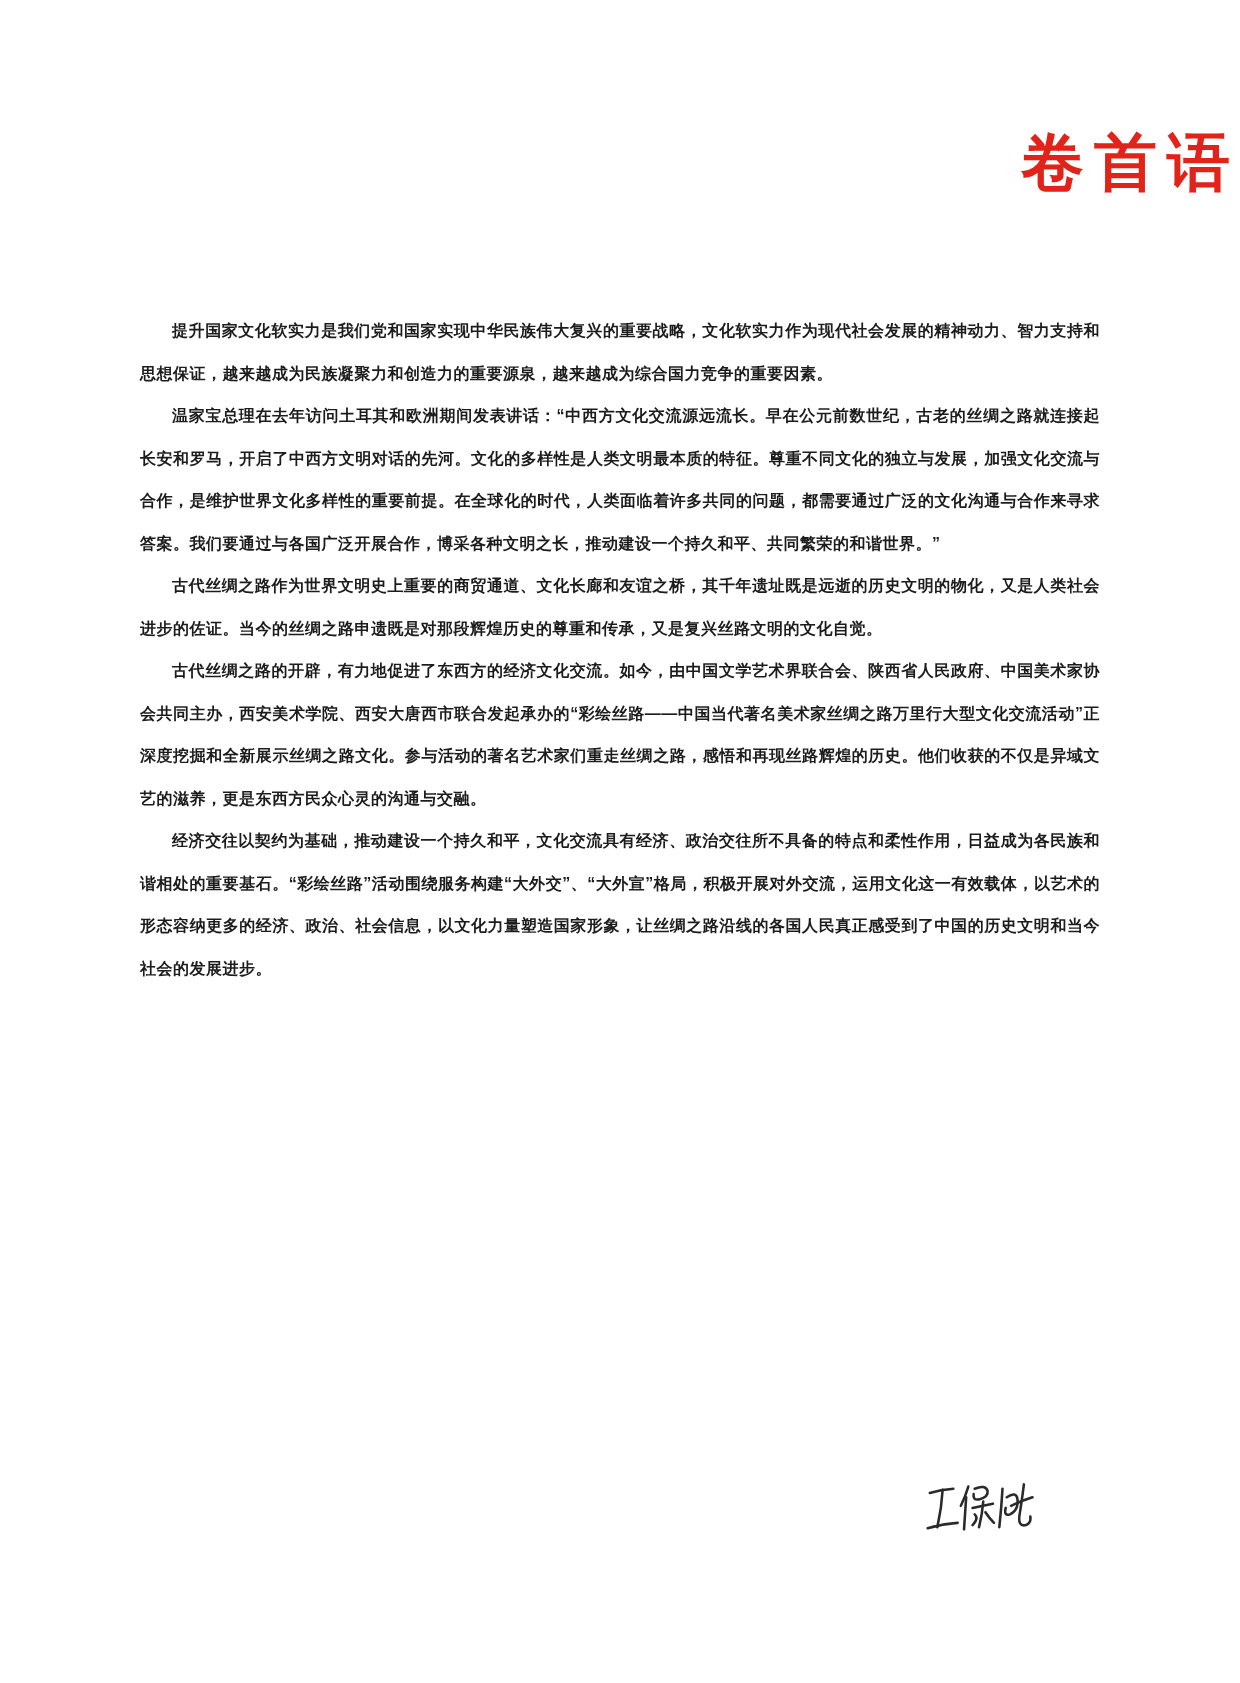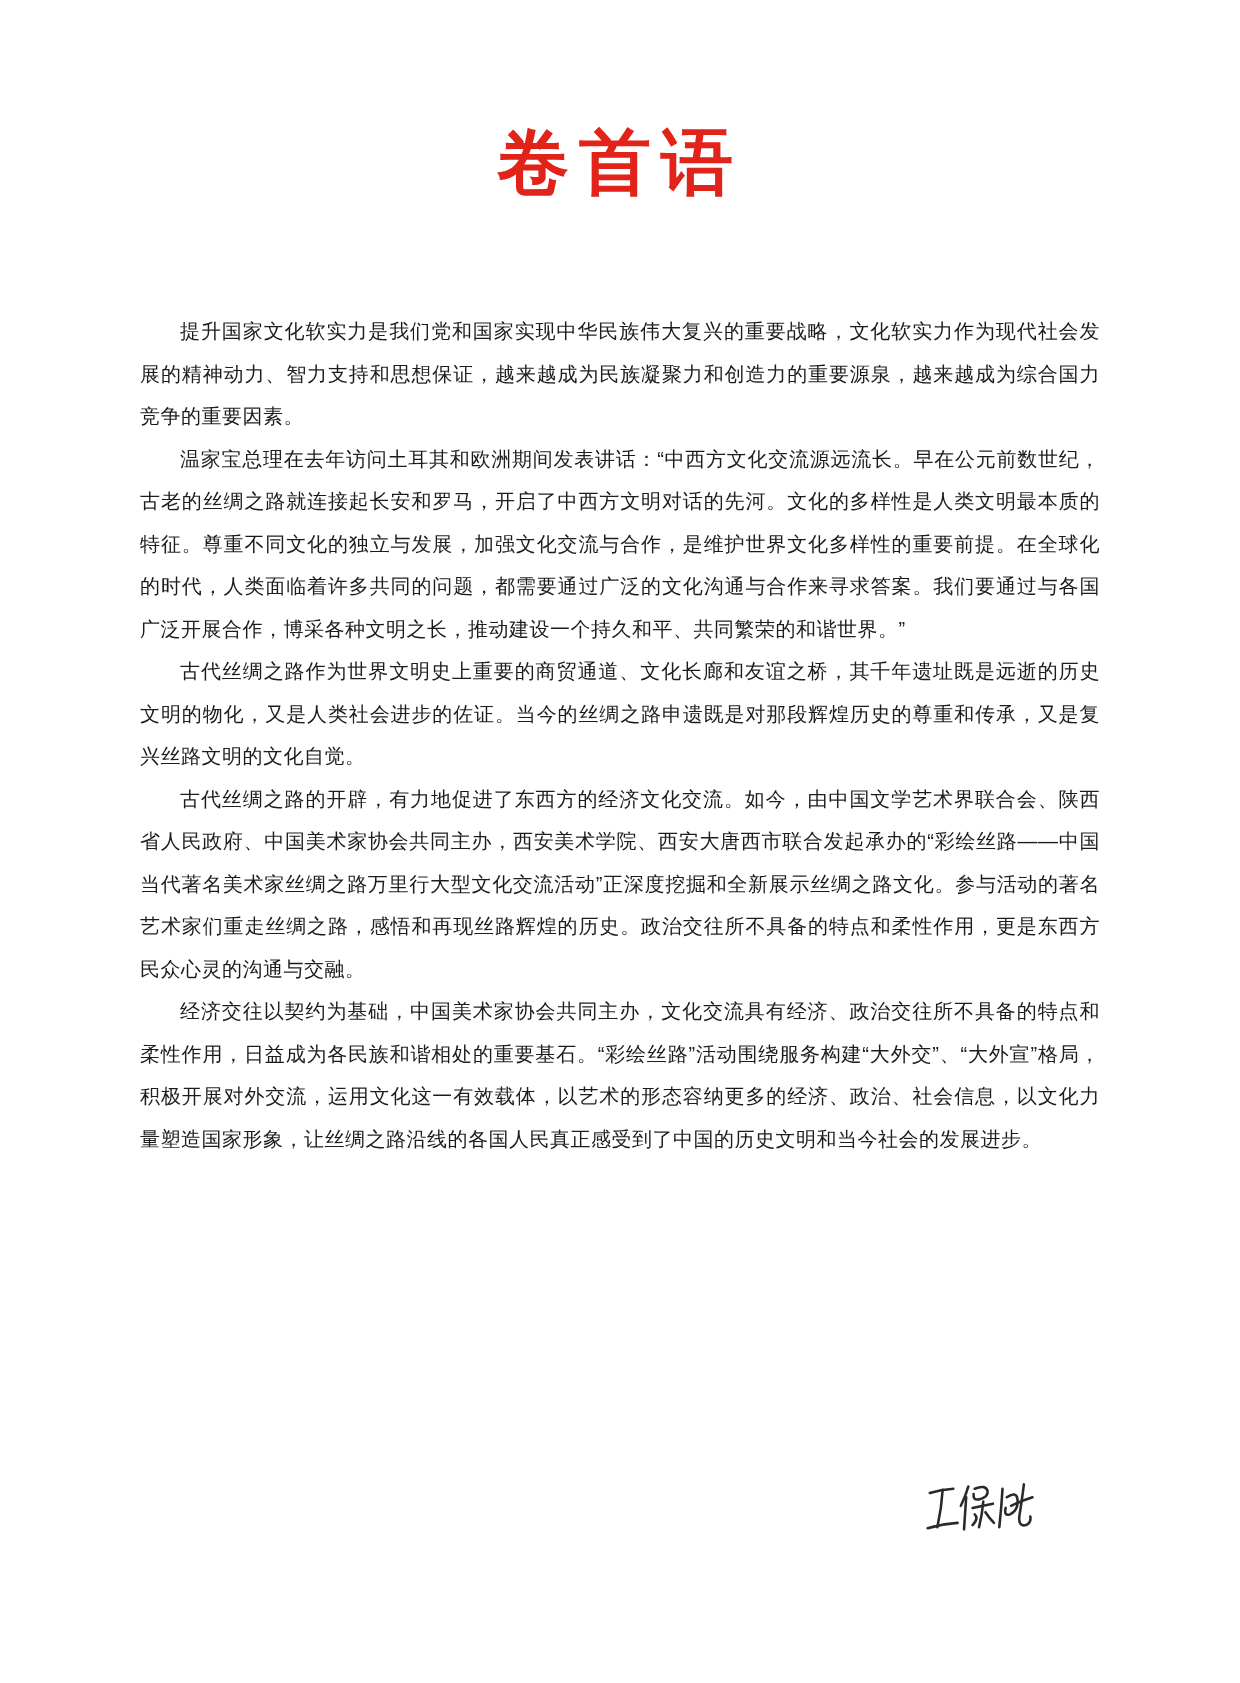--- a/index.html
+++ b/index.html
@@ -9,35 +9,36 @@
     height: 1683px;
     margin: 0 auto;
     background: #ffffff;
     font-family: "Liberation Sans", "DejaVu Sans", sans-serif;
     color: #1c1c1c;
     overflow: hidden;
   }
   .title {
     margin: 0;
     padding-top: 126px;
-    text-align: center;
-    font-size: 72px;
+    text-align: right;
+    font-size: 63px;
     line-height: 72px;
     font-weight: 900;
     letter-spacing: 10px;
     color: #e2231a; 
   }
   .content {
     width: 960px;
     margin: 112px auto 0 auto;
-    font-size: 20px;
+    font-size: 16px;
     line-height: 42.5px;
     text-align: justify;
     text-justify: inter-ideograph;
     letter-spacing: 0.5px;
+    font-weight: bold;
   }
   .content p {
     margin: 0;
     text-indent: 2em;
   }
   .signature {
     position: absolute;
     left: 924px;
     top: 1478px;
     width: 110px;
@@ -56,22 +57,22 @@
 <body>
 
 <div class="page">
 
   <h1 class="title">卷首语</h1>
 
   <div class="content">
     <p>提升国家文化软实力是我们党和国家实现中华民族伟大复兴的重要战略，文化软实力作为现代社会发展的精神动力、智力支持和思想保证，越来越成为民族凝聚力和创造力的重要源泉，越来越成为综合国力竞争的重要因素。</p>
     <p>温家宝总理在去年访问土耳其和欧洲期间发表讲话：“中西方文化交流源远流长。早在公元前数世纪，古老的丝绸之路就连接起长安和罗马，开启了中西方文明对话的先河。文化的多样性是人类文明最本质的特征。尊重不同文化的独立与发展，加强文化交流与合作，是维护世界文化多样性的重要前提。在全球化的时代，人类面临着许多共同的问题，都需要通过广泛的文化沟通与合作来寻求答案。我们要通过与各国广泛开展合作，博采各种文明之长，推动建设一个持久和平、共同繁荣的和谐世界。”</p>
     <p>古代丝绸之路作为世界文明史上重要的商贸通道、文化长廊和友谊之桥，其千年遗址既是远逝的历史文明的物化，又是人类社会进步的佐证。当今的丝绸之路申遗既是对那段辉煌历史的尊重和传承，又是复兴丝路文明的文化自觉。</p>
-    <p>古代丝绸之路的开辟，有力地促进了东西方的经济文化交流。如今，由中国文学艺术界联合会、陕西省人民政府、中国美术家协会共同主办，西安美术学院、西安大唐西市联合发起承办的“彩绘丝路——中国当代著名美术家丝绸之路万里行大型文化交流活动”正深度挖掘和全新展示丝绸之路文化。参与活动的著名艺术家们重走丝绸之路，感悟和再现丝路辉煌的历史。政治交往所不具备的特点和柔性作用，更是东西方民众心灵的沟通与交融。</p>
-    <p>经济交往以契约为基础，中国美术家协会共同主办，文化交流具有经济、政治交往所不具备的特点和柔性作用，日益成为各民族和谐相处的重要基石。“彩绘丝路”活动围绕服务构建“大外交”、“大外宣”格局，积极开展对外交流，运用文化这一有效载体，以艺术的形态容纳更多的经济、政治、社会信息，以文化力量塑造国家形象，让丝绸之路沿线的各国人民真正感受到了中国的历史文明和当今社会的发展进步。</p>
+    <p>古代丝绸之路的开辟，有力地促进了东西方的经济文化交流。如今，由中国文学艺术界联合会、陕西省人民政府、中国美术家协会共同主办，西安美术学院、西安大唐西市联合发起承办的“彩绘丝路——中国当代著名美术家丝绸之路万里行大型文化交流活动”正深度挖掘和全新展示丝绸之路文化。参与活动的著名艺术家们重走丝绸之路，感悟和再现丝路辉煌的历史。他们收获的不仅是异域文艺的滋养，更是东西方民众心灵的沟通与交融。</p>
+    <p>经济交往以契约为基础，推动建设一个持久和平，文化交流具有经济、政治交往所不具备的特点和柔性作用，日益成为各民族和谐相处的重要基石。“彩绘丝路”活动围绕服务构建“大外交”、“大外宣”格局，积极开展对外交流，运用文化这一有效载体，以艺术的形态容纳更多的经济、政治、社会信息，以文化力量塑造国家形象，让丝绸之路沿线的各国人民真正感受到了中国的历史文明和当今社会的发展进步。</p>
   </div>
 
   <div class="signature" aria-label="王保旿">
     <svg viewBox="0 0 100 58" aria-hidden="true">
 
       <path d="M4 14 Q14 11 26 10"></path>
       <path d="M16 11 Q15 28 11 46"></path>
       <path d="M2 47 Q16 43 30 42"></path>
 
       <path d="M40 8 Q37 18 33 26"></path>

